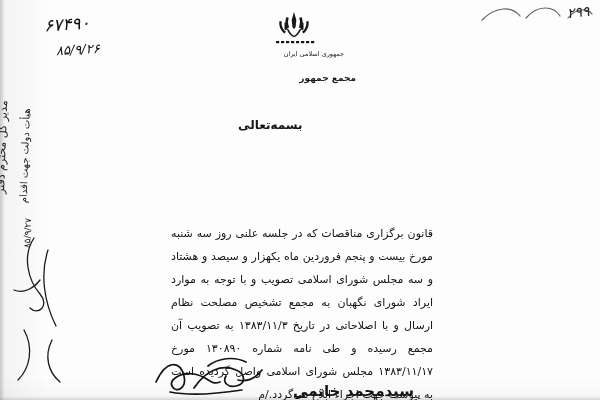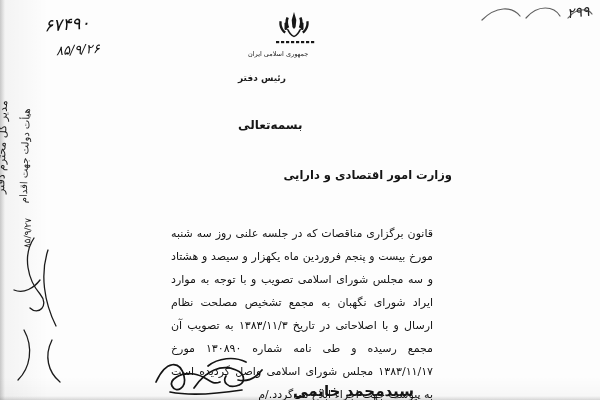--- a/index.html
+++ b/index.html
@@ -35,21 +35,21 @@
     position: absolute;
     left: 272px;
     top: 10px;
     width: 46px;
     height: 40px;
   }
   .emblem svg { display:block; }
   
   .org-line {
     position: absolute;
-    text-align: left;
+    text-align: right;
     direction: rtl;
     color: #1b1b1b;
     font-family: "DejaVu Sans", sans-serif;
   }
   .org-name {
     left: 248px;
     top: 50px;
     width: 96px;
     font-size: 6.5px;
     letter-spacing: 0.2px;
@@ -231,25 +231,24 @@
         <path d="M19 31 h3.2 v2.2 H19z"></path>
         <path d="M24 31 h3.2 v2.2 H24z"></path>
         <path d="M29 31 h3.2 v2.2 H29z"></path>
         <path d="M34 31 h3.2 v2.2 H34z"></path>
         <path d="M39 31 h3.2 v2.2 H39z"></path>
       </g>
     </svg>
   </div>
 
   <div class="org-line org-name">جمهوری اسلامی ایران</div>
-  <div class="org-line org-sub">رئیس دفتر</div>
+  <div class="org-line org-sub">مجمع جمهور</div>
 
   <div class="bismillah">بسمه‌تعالی</div>
 
-  <div class="addressee">وزارت امور اقتصادی و دارایی</div>
 
   <div class="body-text">
     <p>قانون برگزاری مناقصات که در جلسه علنی روز سه شنبه مورخ بیست و پنجم فروردین ماه یکهزار و سیصد و هشتاد و سه مجلس شورای اسلامی تصویب و با توجه به موارد ایراد شورای نگهبان به مجمع تشخیص مصلحت نظام ارسال و با اصلاحاتی در تاریخ ۱۳۸۳/۱۱/۳ به تصویب آن مجمع رسیده و طی نامه شماره ۱۳۰۸۹۰ مورخ ۱۳۸۳/۱۱/۱۷ مجلس شورای اسلامی واصل گردیده است به پیوست جهت اجراء ابلاغ می‌گردد./م</p>
   </div>
 
   <svg class="sig-scribble" viewBox="0 0 120 46">
     <g stroke="#141414" fill="none" stroke-width="1.7" stroke-linecap="round">
       <path d="M6 30 C16 8, 30 8, 34 24 C37 36, 26 42, 22 34 C19 28, 30 20, 44 22 C58 24, 60 34, 70 30"></path>
       <path d="M44 36 C56 18, 72 12, 86 18 C96 22, 96 32, 86 34 C78 36, 72 30, 76 24"></path>
       <path d="M58 14 C68 6, 84 4, 96 10"></path>

